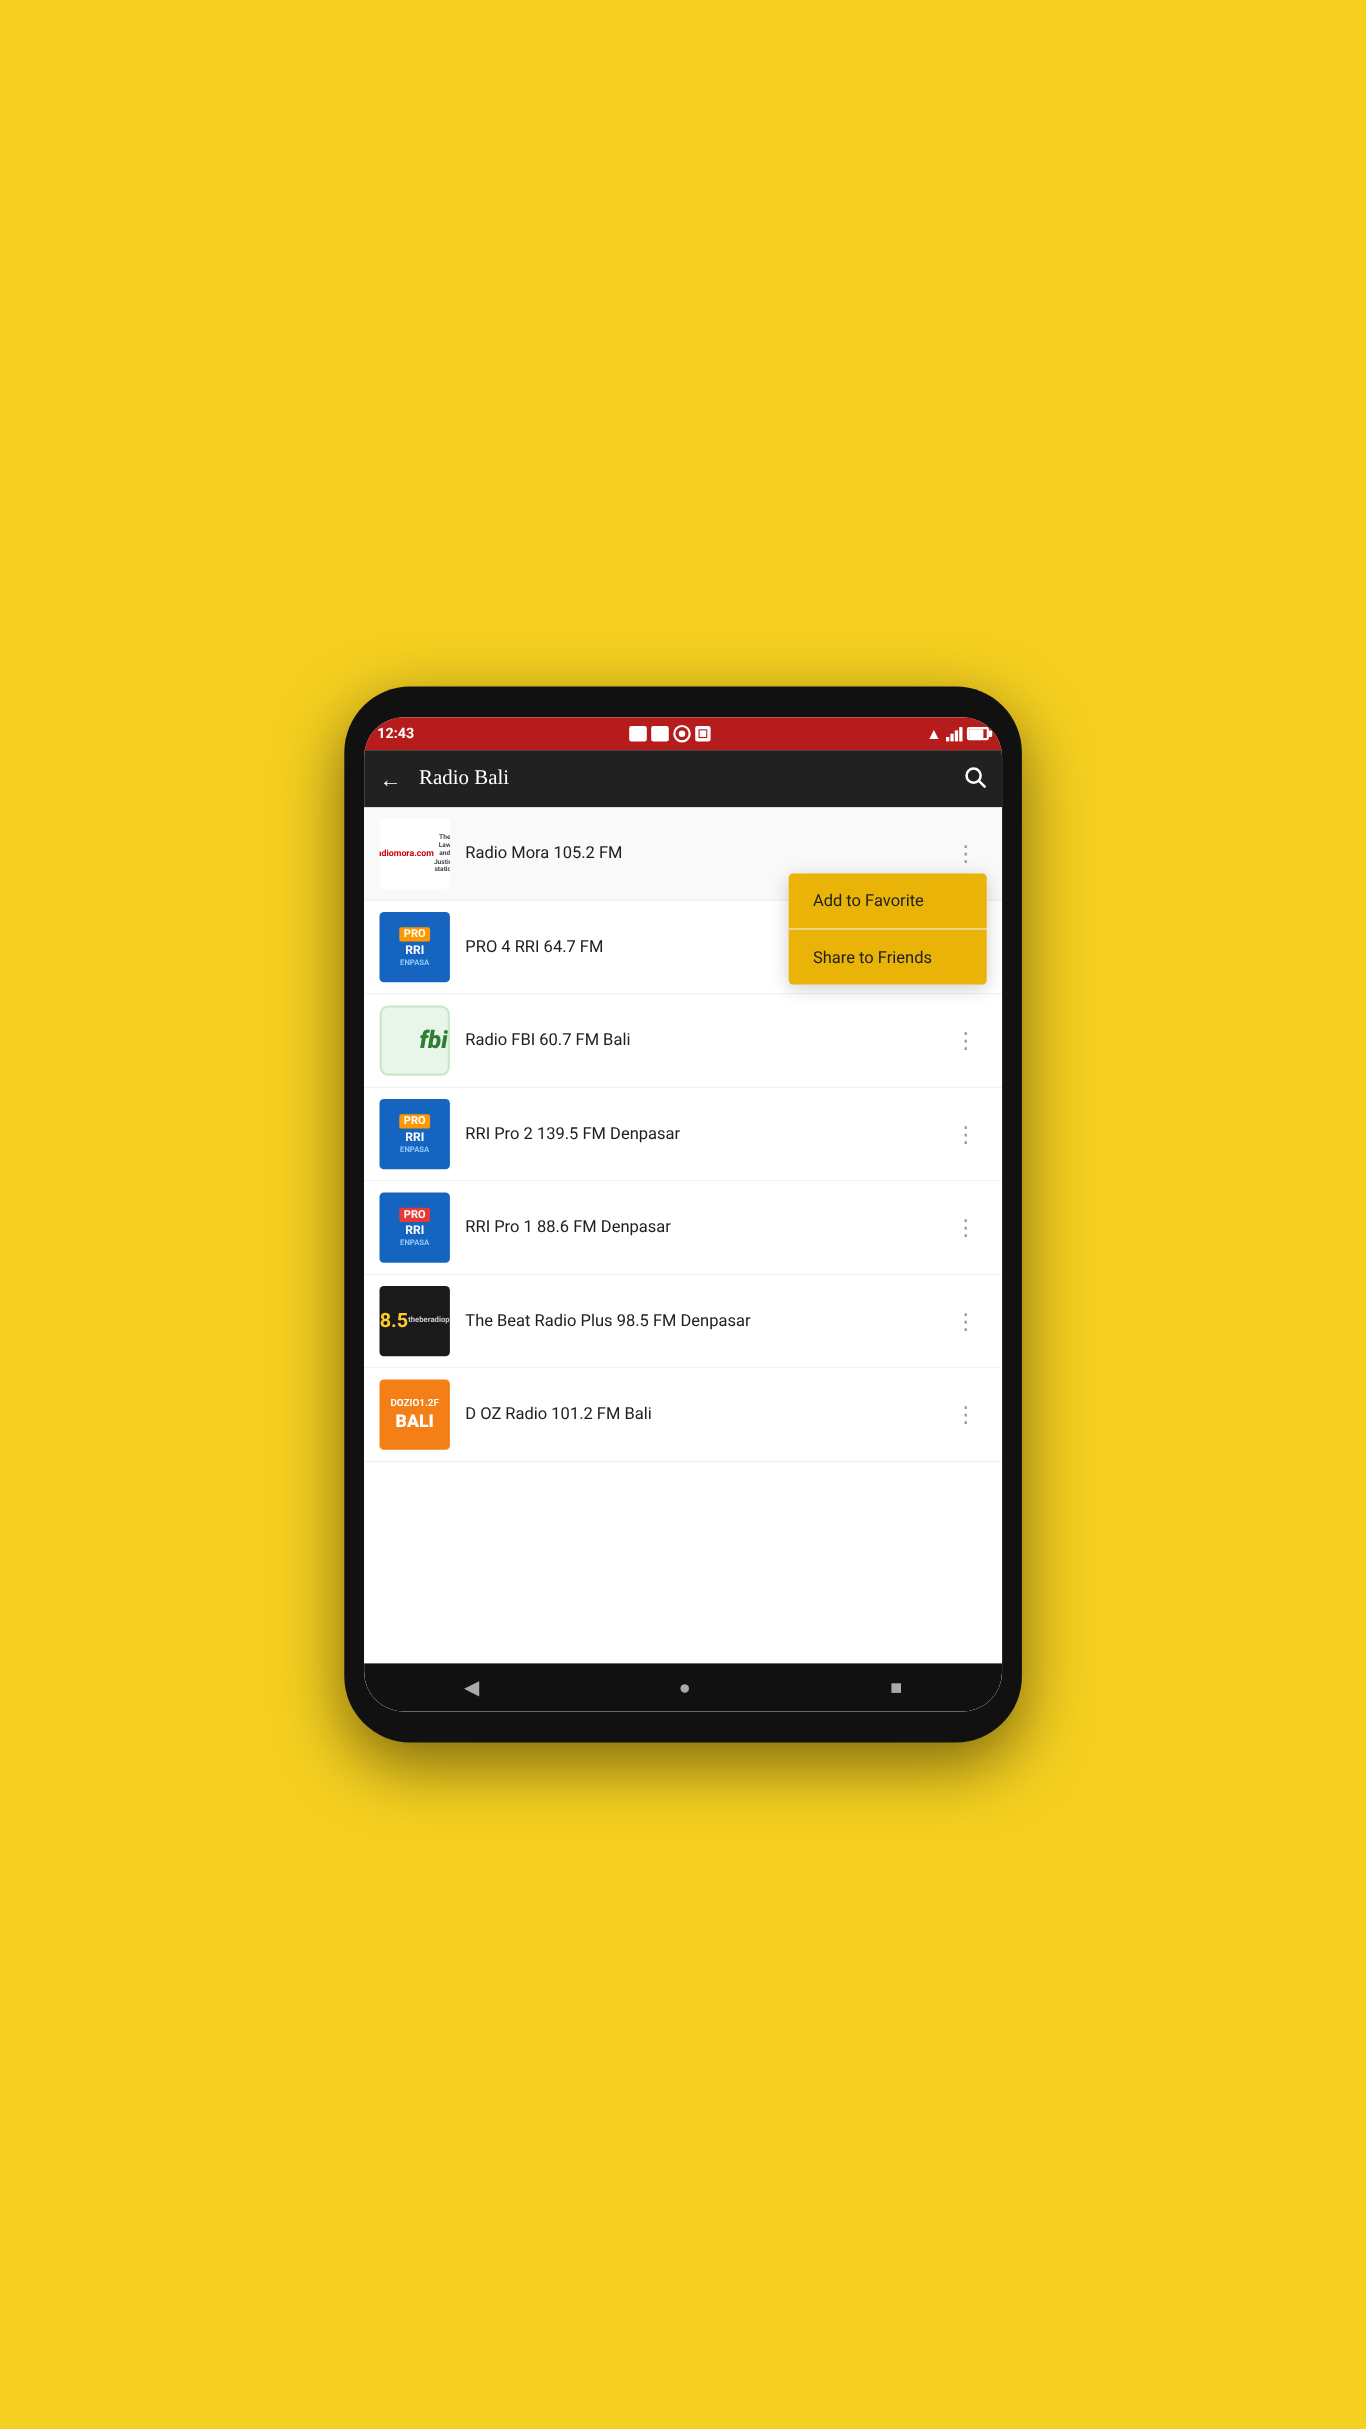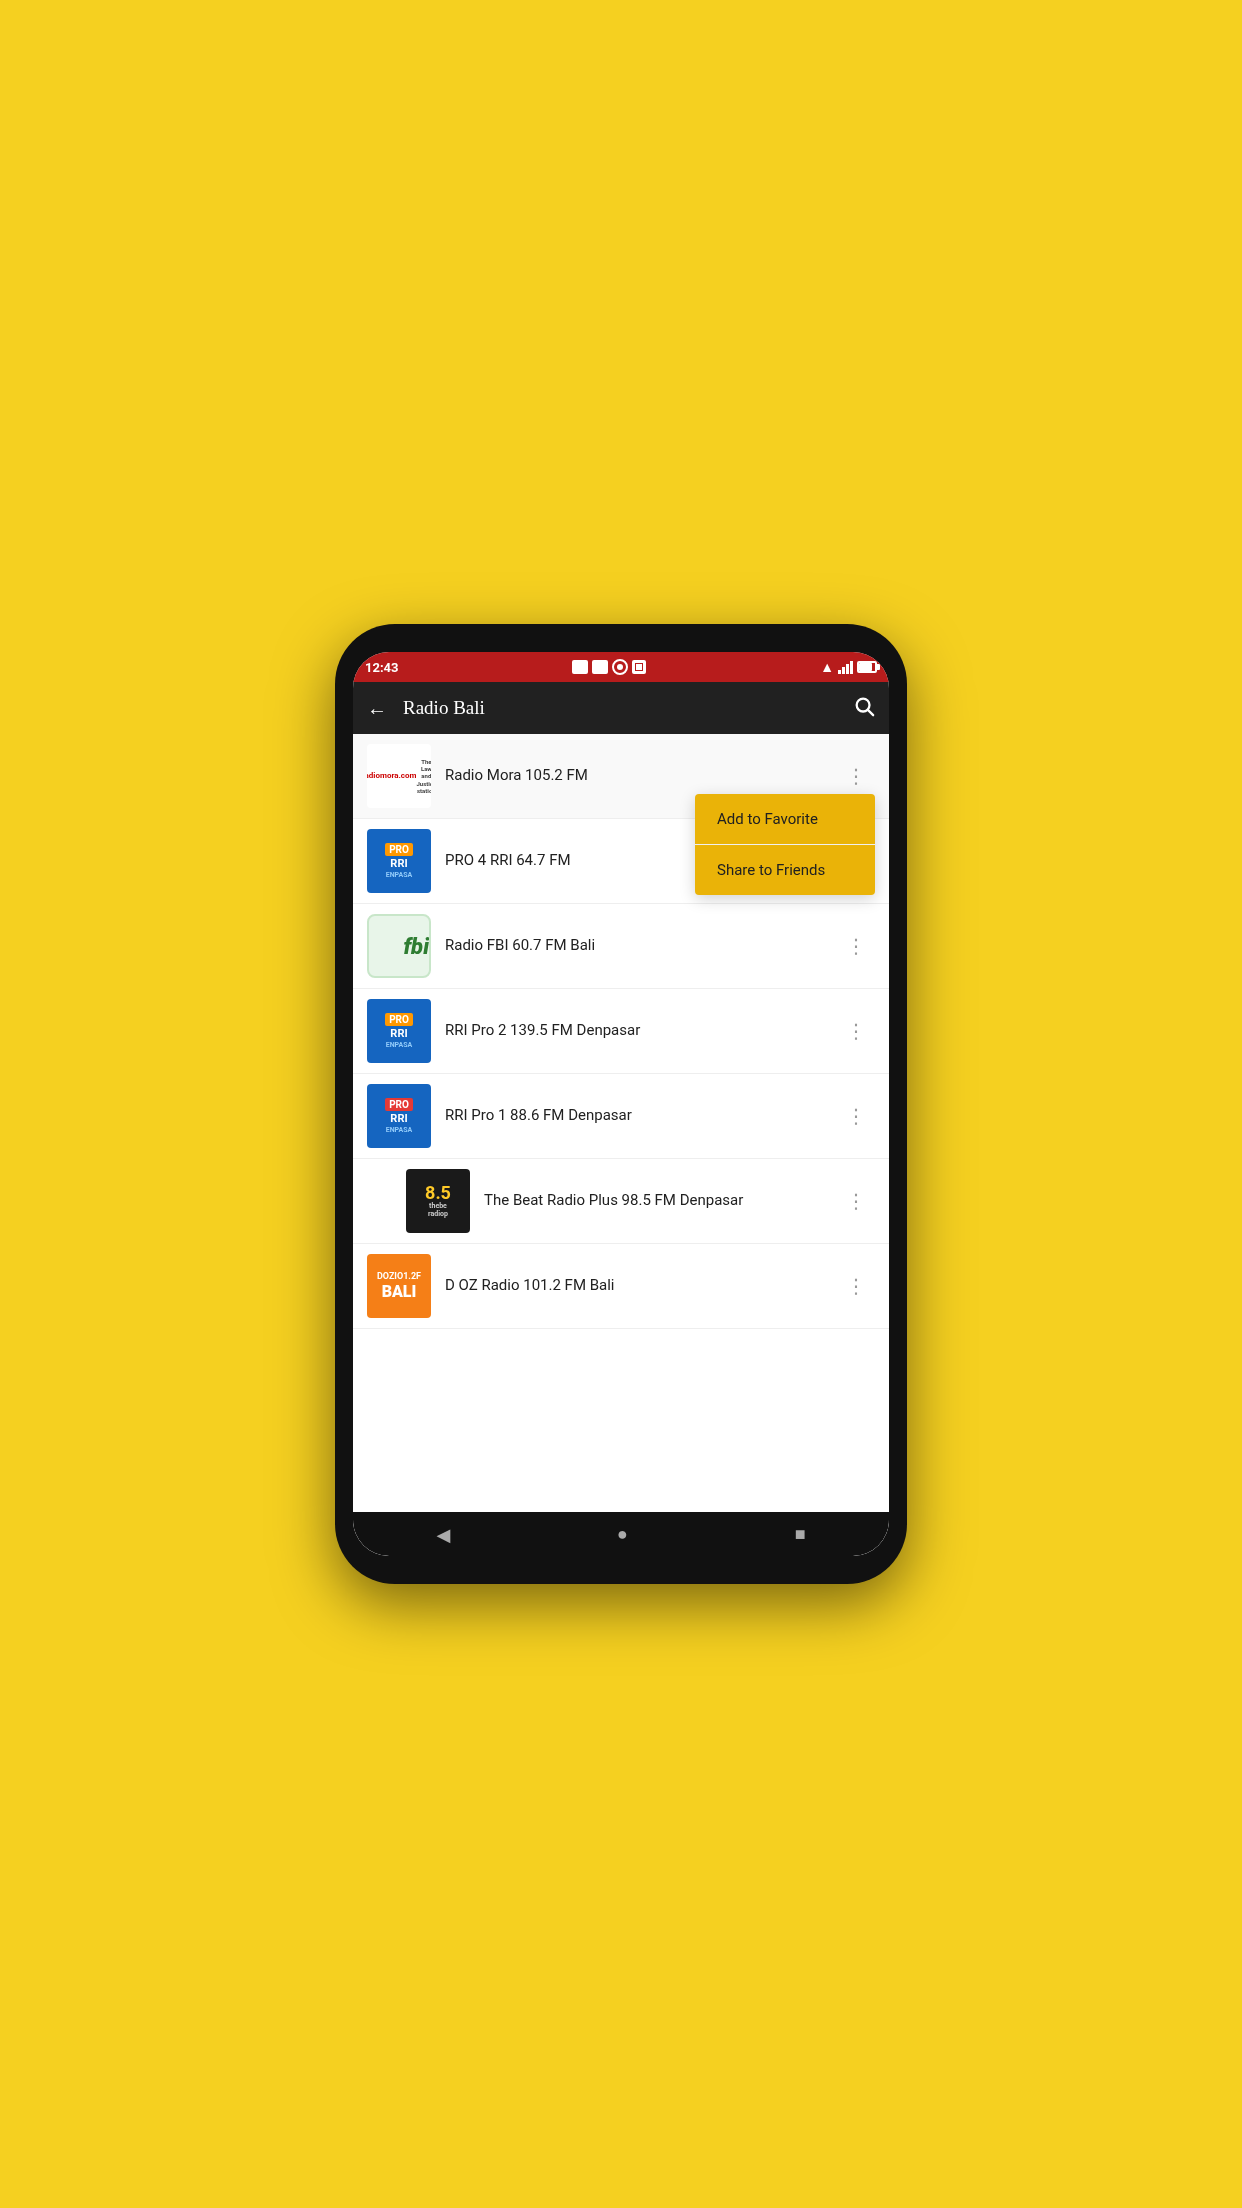--- a/index.html
+++ b/index.html
@@ -5,21 +5,21 @@
     * { box-sizing: border-box; margin: 0; padding: 0; }
     body {
       background: #F5D020;
       display: flex;
       justify-content: center;
       align-items: center;
       min-height: 100vh;
       font-family: 'Roboto', Arial, sans-serif;
     }
     .phone-frame {
-      width: 572px;
+      width: 616px;
       height: 960px;
       background: #111;
       border-radius: 60px;
       padding: 28px 18px;
       position: relative;
       box-shadow: 0 20px 60px rgba(0,0,0,0.5);
     }
     .phone-screen {
       width: 100%;
       height: 100%;
@@ -360,21 +360,21 @@
           <div class="radio-logo" style="background:#1565c0;display:flex;flex-direction:column;align-items:center;justify-content:center;color:white;font-size:9px;font-weight:bold;gap:1px;">
             <span style="background:#e53935;padding:1px 4px;font-size:10px;border-radius:2px;">PRO</span>
             <span style="font-size:11px;font-weight:bold;">RRI</span>
             <span style="font-size:7px;color:#90caf9;">ENPASA</span>
           </div>
           <span class="radio-name">RRI Pro 1 88.6 FM Denpasar</span>
           <span class="more-btn">⋮</span>
         </li>
 
         <li class="radio-item">
-          <div class="radio-logo" style="background:#1a1a1a;display:flex;flex-direction:column;align-items:center;justify-content:center;color:#ffca28;font-weight:bold;gap:0;margin-left:39px;">
+          <div class="radio-logo" style="background:#1a1a1a;display:flex;flex-direction:row;align-items:center;justify-content:center;color:#ffca28;font-weight:bold;gap:0;">
             <span style="font-size:18px;line-height:1.1;">8.5</span>
             <span style="font-size:7px;color:#ccc;line-height:1.1;">thebe</span>
             <span style="font-size:7px;color:#ccc;line-height:1.1;">radiop</span>
           </div>
           <span class="radio-name">The Beat Radio Plus 98.5 FM Denpasar</span>
           <span class="more-btn">⋮</span>
         </li>
 
         <li class="radio-item">
           <div class="radio-logo" style="background:#f57f17;display:flex;flex-direction:column;align-items:center;justify-content:center;color:white;font-weight:bold;">

